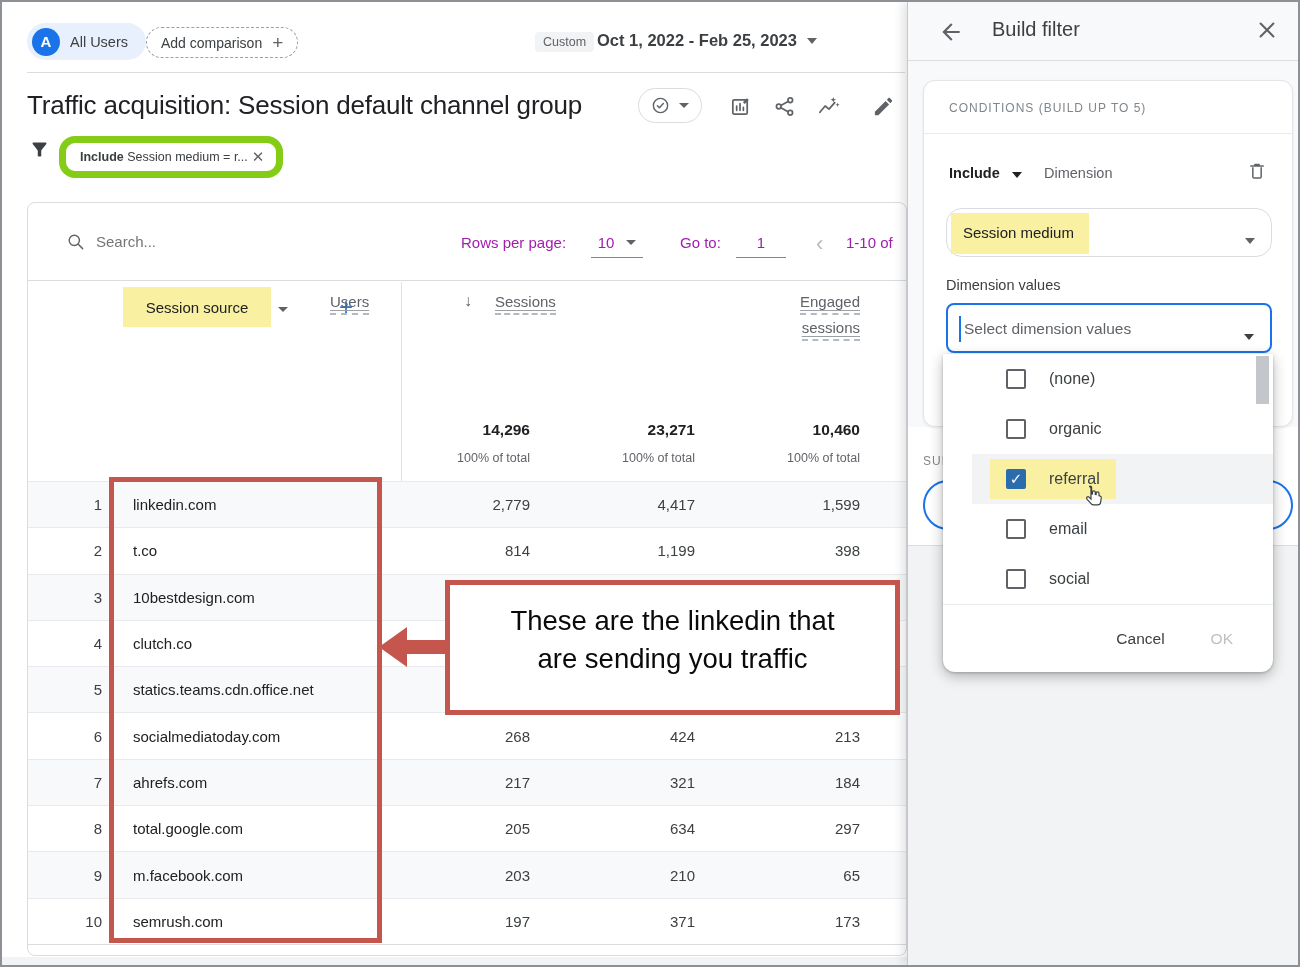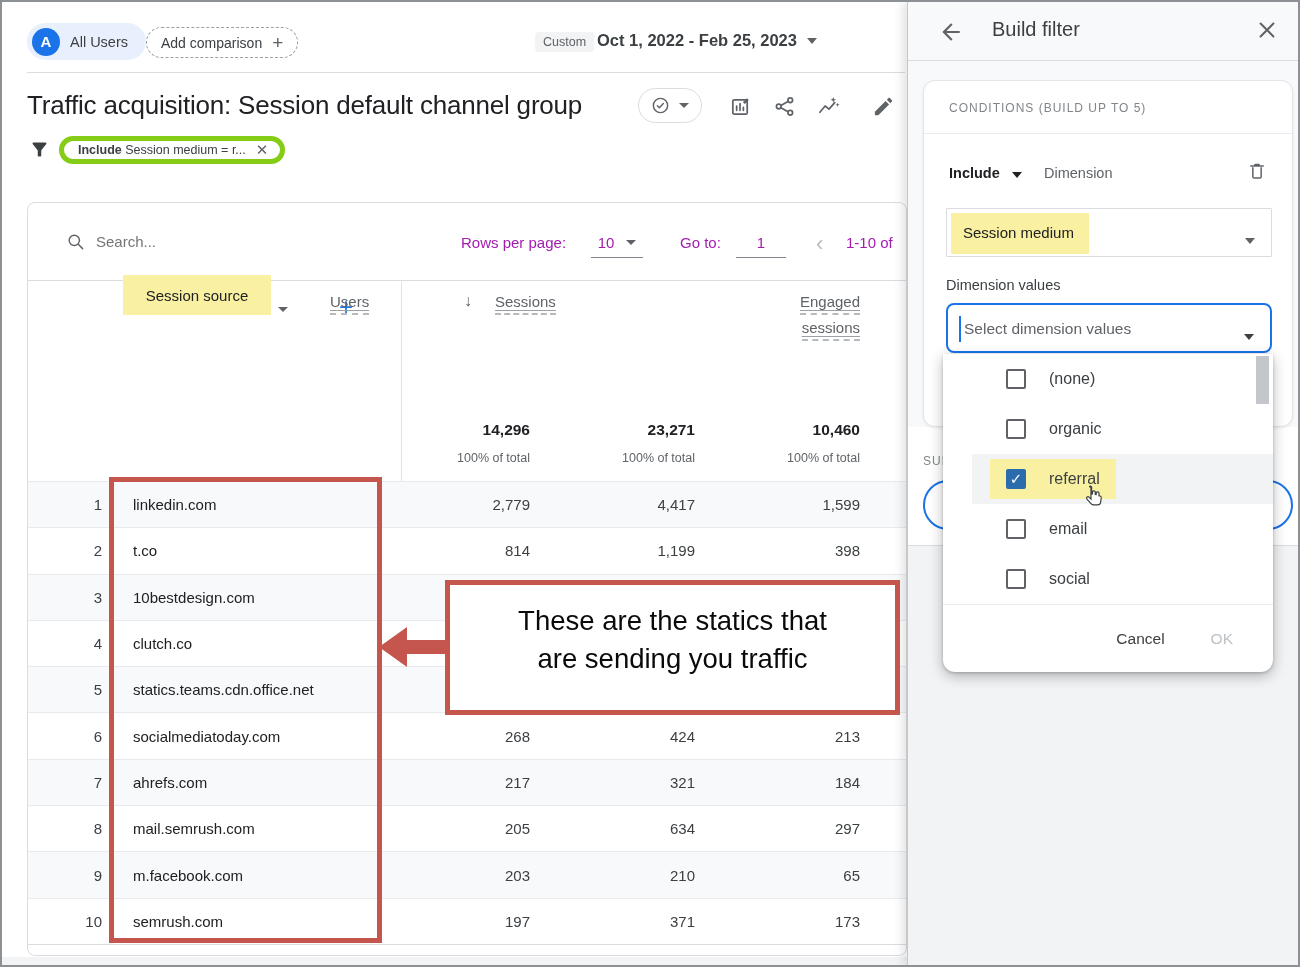--- a/index.html
+++ b/index.html
@@ -27,37 +27,37 @@
            border-top:6px solid #5f6368; display:inline-block; }
   .divider-h { background:#dadce0; height:1px; }
 
   .page-title { left:25px; top:88px; font-size:26px; color:#202124; letter-spacing:-0.2px; }
   .verify-pill { left:636px; top:86px; width:64px; height:35px; border:1px solid #dadce0;
                  border-radius:18px; display:flex; align-items:center; justify-content:center; gap:9px; }
   .icon-btn { width:26px; height:26px; display:flex; align-items:center; justify-content:center; }
   .icon-btn svg { width:23px; height:23px; }
 
   .filter-row-funnel { left:27px; top:137px; }
-  .filter-chip { left:57px; top:134px; height:28px; border:5px solid #84cc16; border-radius:16px;
-                 display:flex; align-items:center; padding:0 12px 0 14px; gap:10px; font-size:12.5px; color:#3c4043; }
+  .filter-chip { left:57px; top:134px; height:42px; border:7px solid #84cc16; border-radius:16px;
+                 display:flex; align-items:center; padding:0 12px 0 14px; gap:4px; font-size:12.5px; color:#3c4043; }
   .filter-chip b { font-weight:bold; }
   .x-glyph { font-size:15px; color:#5f6368; }
 
   
   .card { left:25px; top:200px; width:880px; height:754px; border:1px solid #dadce0;
           border-radius:8px; overflow:hidden; background:#fff; }
   .search-row { height:78px; border-bottom:1px solid #dadce0; position:relative; }
   .search-label { position:absolute; left:68px; top:30px; font-size:15px; color:#757575; }
   .tb-text { position:absolute; top:31px; font-size:15px; color:#a21caf; }
   .uline { border-bottom:1px solid #80868b; padding-bottom:6px; display:inline-flex;
            align-items:center; justify-content:center; }
   .chev { position:absolute; top:28px; font-size:22px; color:#b7babd; }
 
   .yellow { background:#f9f0a2; }
-  .col-dim-header { position:absolute; left:95px; top:72px; width:148px; height:40px;
+  .col-dim-header { position:absolute; left:95px; top:84px; width:148px; height:40px;
                     display:flex; align-items:center; justify-content:center; font-size:15px; color:#202124; }
   .col-caret { position:absolute; left:250px; top:104px; }
   .add-col { position:absolute; left:311px; top:90px; font-size:24px; color:#1a73e8; font-weight:400; }
   .mhead { position:absolute; top:90px; font-size:15px; color:#5f6368; text-align:left; }
   .u { text-decoration:underline; text-decoration-color:#9aa0a6; text-decoration-thickness:1px;
        text-underline-offset:3px; border-bottom:2px dashed #b6b9bd; padding-bottom:3px; }
   .blk { display:block; margin-bottom:4px; }
   .sort-arrow { position:absolute; left:436px; top:89px; font-size:16px; color:#5f6368; }
   .vline { position:absolute; left:373px; top:79px; width:1px; height:199px; background:#e0e2e6; }
   .total-val { position:absolute; top:218px; font-size:15.5px; font-weight:bold; color:#202124; text-align:right; }
@@ -95,21 +95,21 @@
 
   .cond-card { left:15px; top:78px; width:370px; height:347px; background:#fff; border:1px solid #e3e5e8;
                border-radius:12px; box-shadow:0 1px 3px rgba(0,0,0,.08); }
   .cond-head { position:absolute; left:25px; top:20px; font-size:12px; letter-spacing:1px; color:#80868b; }
   .cond-div { position:absolute; left:0; top:52px; width:100%; height:1px; background:#e8eaed; }
   .inc-label { position:absolute; left:25px; top:84px; font-size:14.5px; font-weight:bold; color:#202124; }
   .inc-caret { position:absolute; left:88px; top:91px; }
   .dim-label { position:absolute; left:120px; top:84px; font-size:14.5px; color:#5f6368; }
   .trash { position:absolute; left:323px; top:80px; }
   .field1 { position:absolute; left:22px; top:127px; width:326px; height:49px; border:1px solid #dadce0;
-            border-radius:1px; background:#fff; }
+            border-radius:16px; background:#fff; }
   .field1-hl { position:absolute; left:4px; top:4px; width:138px; height:41px; }
   .field1-text { position:absolute; left:16px; top:15px; font-size:15px; color:#202124; }
   .field-caret { position:absolute; right:16px; top:21px; }
   .dimvals-label { position:absolute; left:22px; top:196px; font-size:14.5px; color:#3c4043; }
   .field2 { position:absolute; left:22px; top:222px; width:326px; height:50px; border:2px solid #1a73e8;
             border-radius:8px; background:#fff; }
   .tcursor { position:absolute; left:11px; top:11px; width:2px; height:26px; background:#1a73e8; }
   .field2-text { position:absolute; left:16px; top:15px; font-size:15.5px; color:#5f6368; }
   .field2 .field-caret .caret { border-top-color:#3c4043; }
 
@@ -296,21 +296,21 @@
           <div class="trow shade">
             <div class="cell cnum">7</div>
             <div class="cell csrc">ahrefs.com</div>
             <div class="cell cval">217</div>
             <div class="cell cval">321</div>
             <div class="cell cval">184</div>
             <div class="cell"></div>
           </div>
           <div class="trow">
             <div class="cell cnum">8</div>
-            <div class="cell csrc">mail.semrush.com</div>
+            <div class="cell csrc">total.google.com</div>
             <div class="cell cval">205</div>
             <div class="cell cval">634</div>
             <div class="cell cval">297</div>
             <div class="cell"></div>
           </div>
           <div class="trow shade">
             <div class="cell cnum">9</div>
             <div class="cell csrc">m.facebook.com</div>
             <div class="cell cval">203</div>
             <div class="cell cval">210</div>
@@ -325,21 +325,21 @@
             <div class="cell cval">173</div>
             <div class="cell"></div>
           </div>
         </div>
     </div>
 
     <div class="abs bottom-strip"></div>
 
     <div class="abs red-box"></div>
     <div class="abs callout">
-      <div>These are the statics that</div>
+      <div>These are the linkedin that</div>
       <div>are sending you traffic</div>
     </div>
     <div class="abs arrow-shaft"></div>
     <div class="abs arrow-head"></div>
   </div>
 
   <div class="panel">
     <div class="abs panel-bg-mid"></div>
     <div class="abs panel-bg-bot"></div>
 

